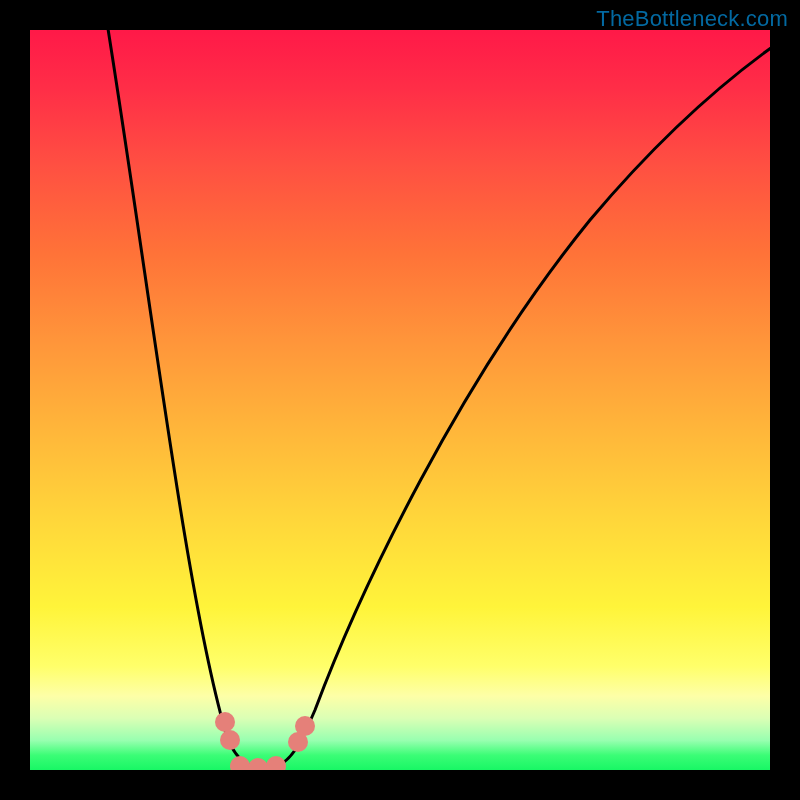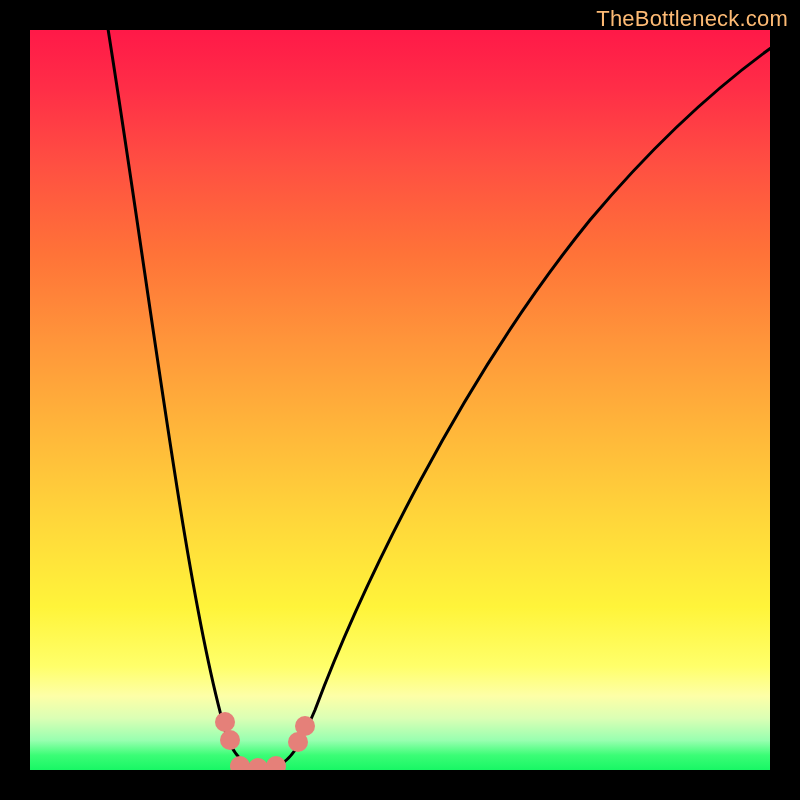--- a/index.html
+++ b/index.html
@@ -14,21 +14,21 @@
   .frame {
     position: relative;
     width: 800px;
     height: 800px;
     background: #000;
   }
   .watermark {
     position: absolute;
     top: 6px;
     right: 12px;
-    color: #fdba74;
+    color: #0369a1;
     font-size: 22px;
     font-weight: 500;
     letter-spacing: 0.2px;
     z-index: 10;
   }
   .plot-area {
     position: absolute;
     left: 30px;
     top: 30px;
     width: 740px;

